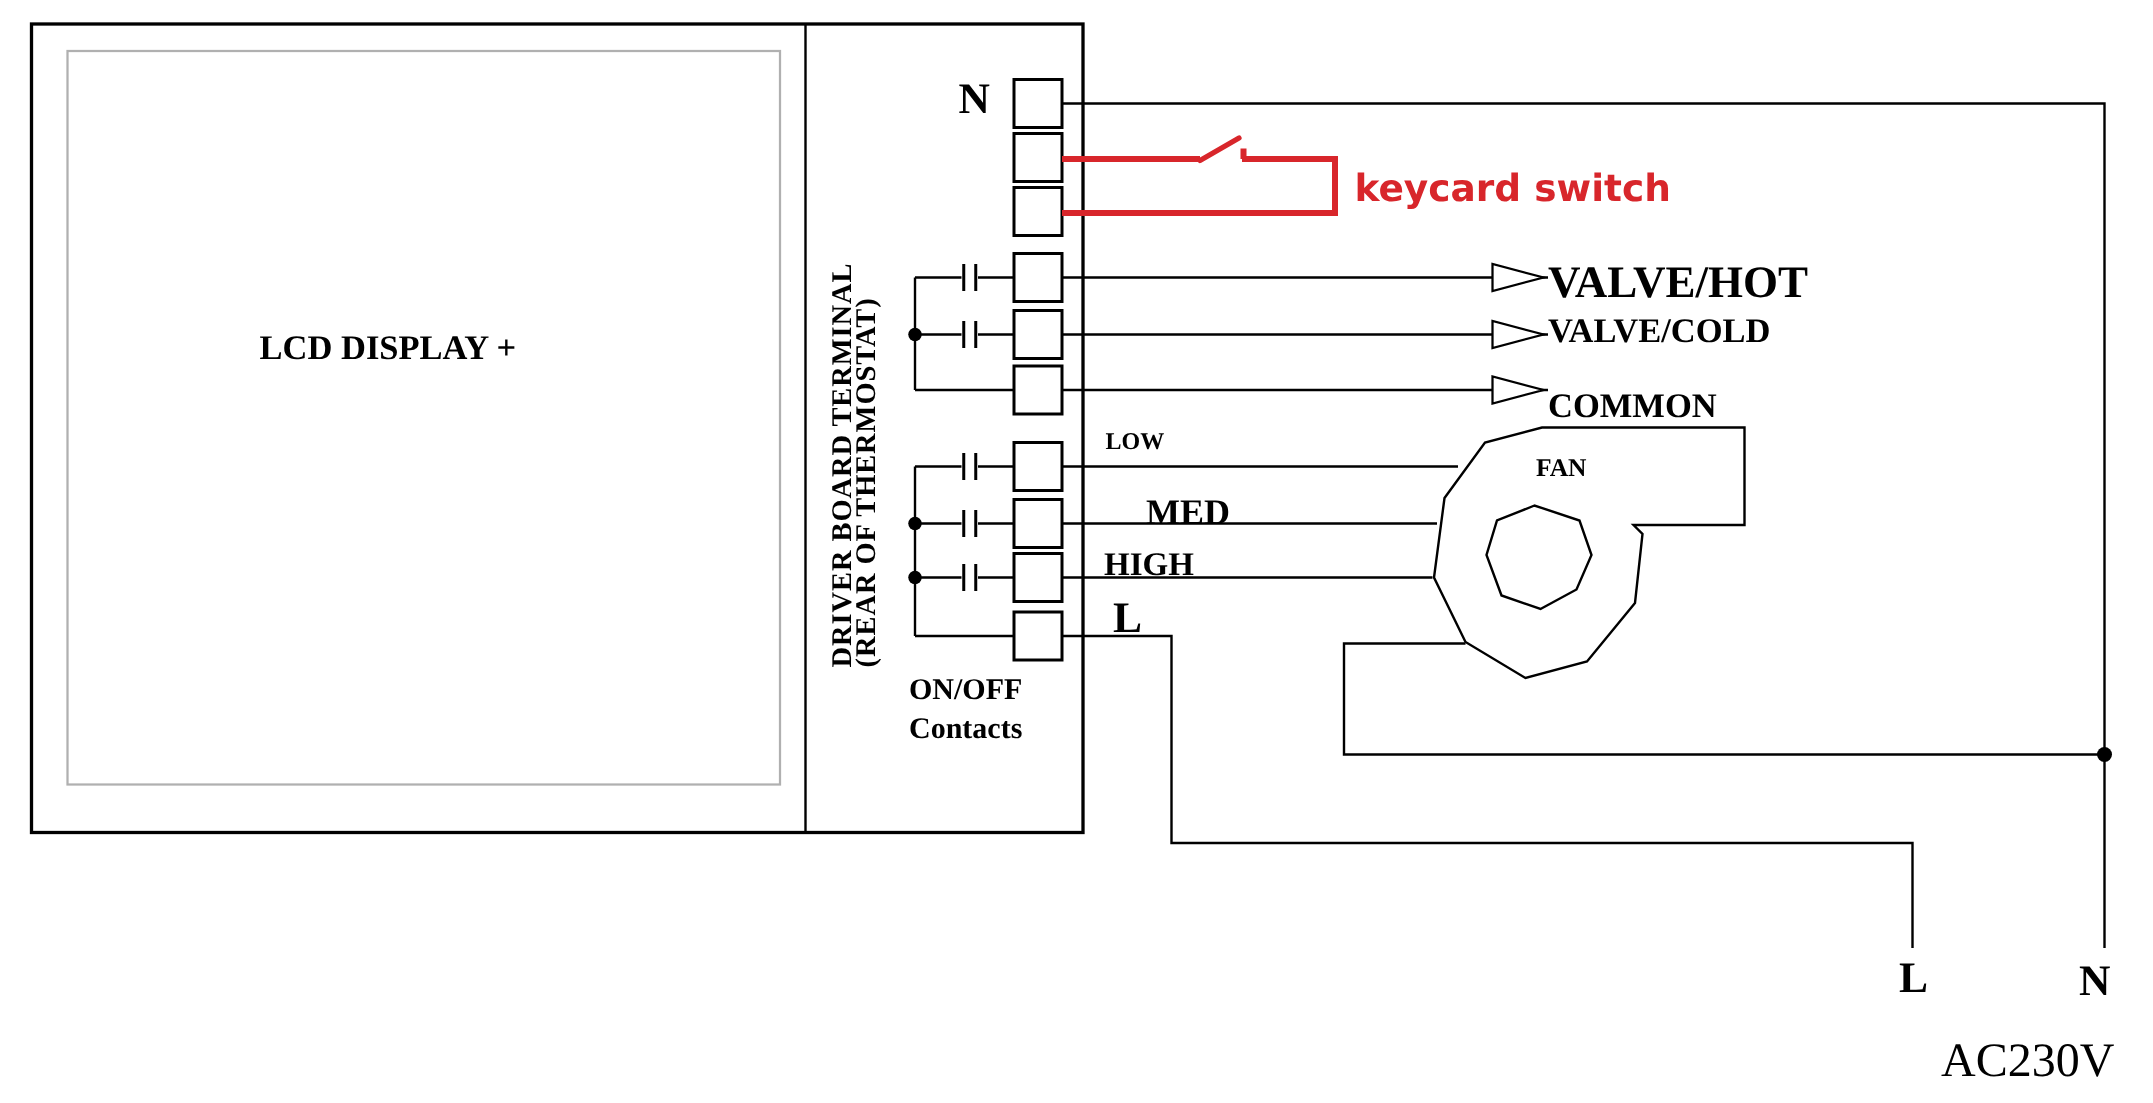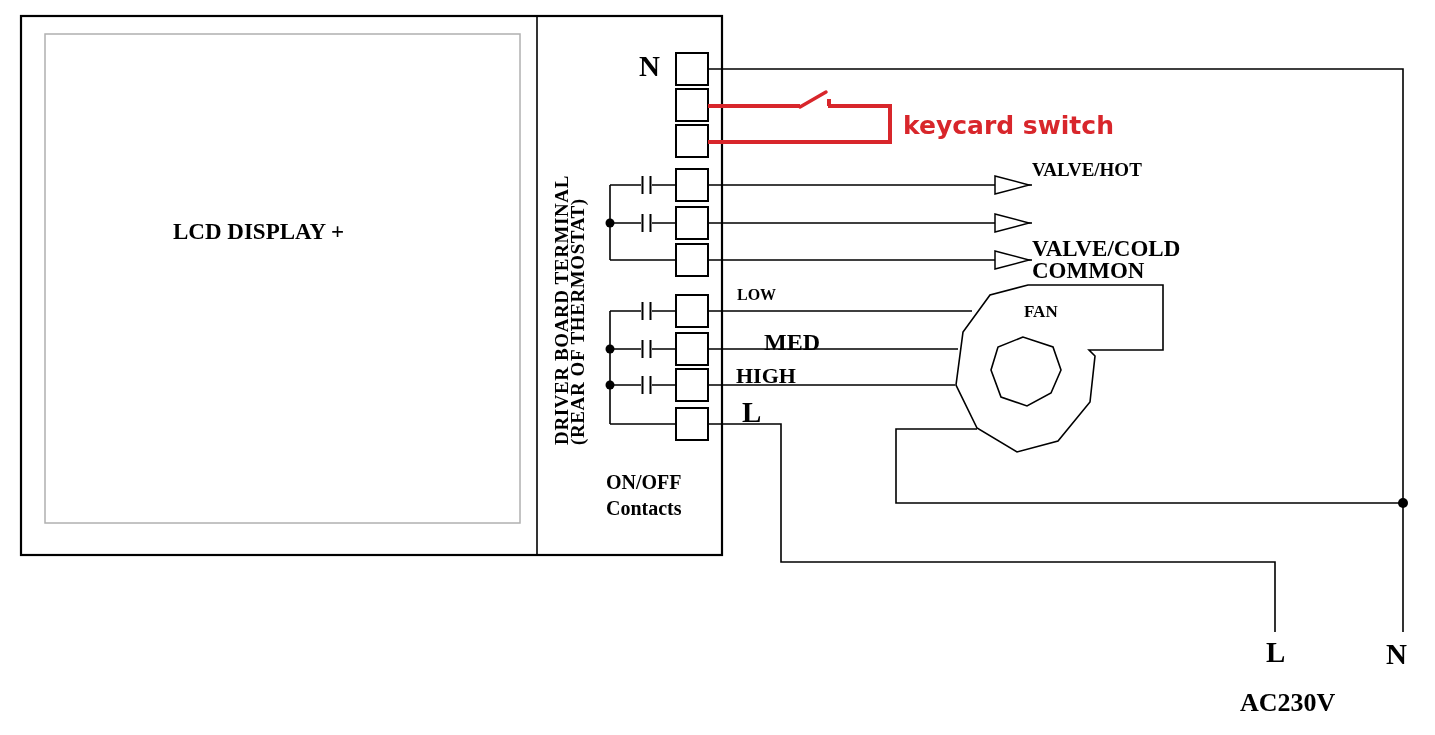--- a/index.html
+++ b/index.html
@@ -85,32 +85,32 @@
   </div>
 
   <div class="strip-label">
     <div>DRIVER BOARD TERMINAL</div>
     <div>(REAR OF THERMOSTAT)</div>
   </div>
 
   <div class="label" style="left:639px;top:51px;font-size:29px;">N</div>
   <div class="label" style="left:742px;top:397px;font-size:29px;">L</div>
 
-  <div class="label" style="left:1032px;top:160px;font-size:19px;">VALVE/HOT</div>
-  <div class="label" style="left:1032px;top:208px;font-size:23px;margin-top:28px;">VALVE/COLD</div>
+  <div class="label" style="left:1032px;top:172px;font-size:30px;">VALVE/HOT</div>
+  <div class="label" style="left:1032px;top:208px;font-size:23px;">VALVE/COLD</div>
   <div class="label" style="left:1032px;top:246px;font-size:23px;margin-top:12px;">COMMON</div>
 
   <div class="label" style="left:737px;top:286px;font-size:16px;">LOW</div>
   <div class="label" style="left:764px;top:329px;font-size:24px;">MED</div>
   <div class="label" style="left:736px;top:364px;font-size:22px;">HIGH</div>
 
   <div class="label" style="left:1024px;top:303px;font-size:17px;">FAN</div>
 
-  <div class="label" style="left:606px;top:469px;font-size:20px;line-height:26px;font-weight:600;">
+  <div class="label" style="left:606px;top:447px;font-size:20px;line-height:26px;font-weight:600;">
     <div>ON/OFF</div>
     <div>Contacts</div>
   </div>
 
   <div class="label" style="left:1266px;top:637px;font-size:29px;">L</div>
   <div class="label" style="left:1386px;top:639px;font-size:29px;">N</div>
-  <div class="label" style="left:1240px;top:689px;font-size:26px;font-weight:700;">AC230V</div>
+  <div class="label" style="left:1294px;top:689px;font-size:32px;font-weight:400;">AC230V</div>
 
 </div>
 
 </body></html>

